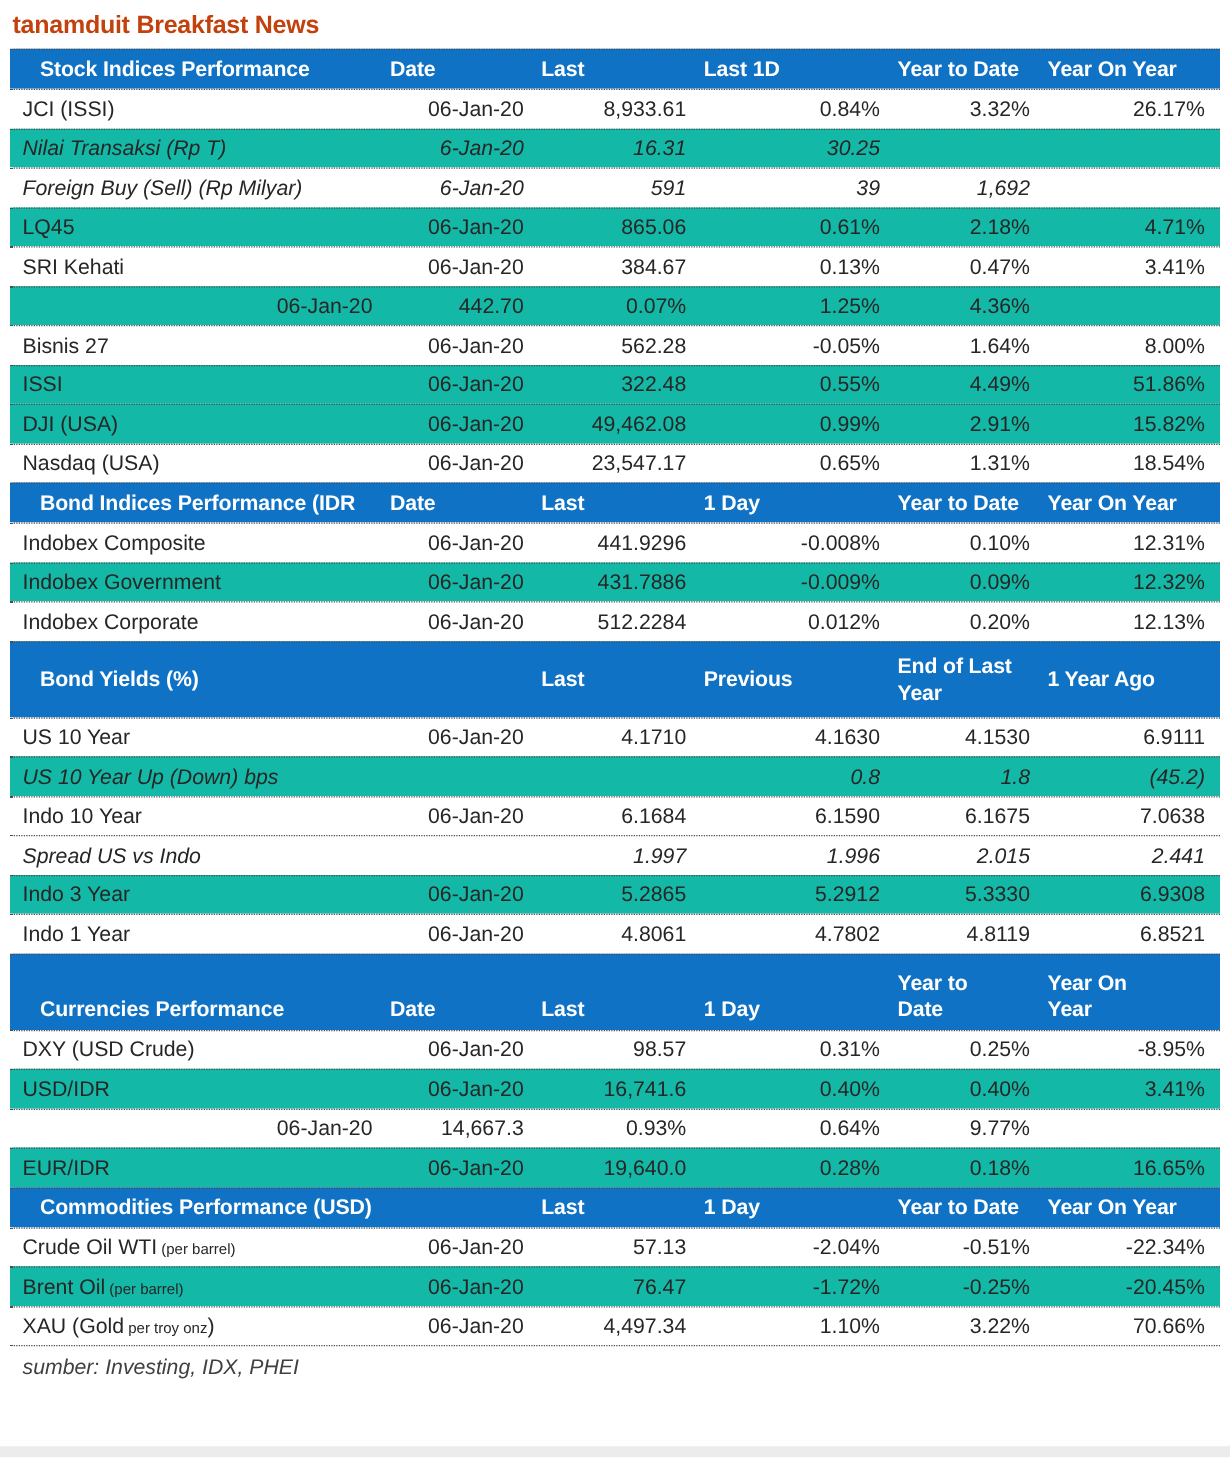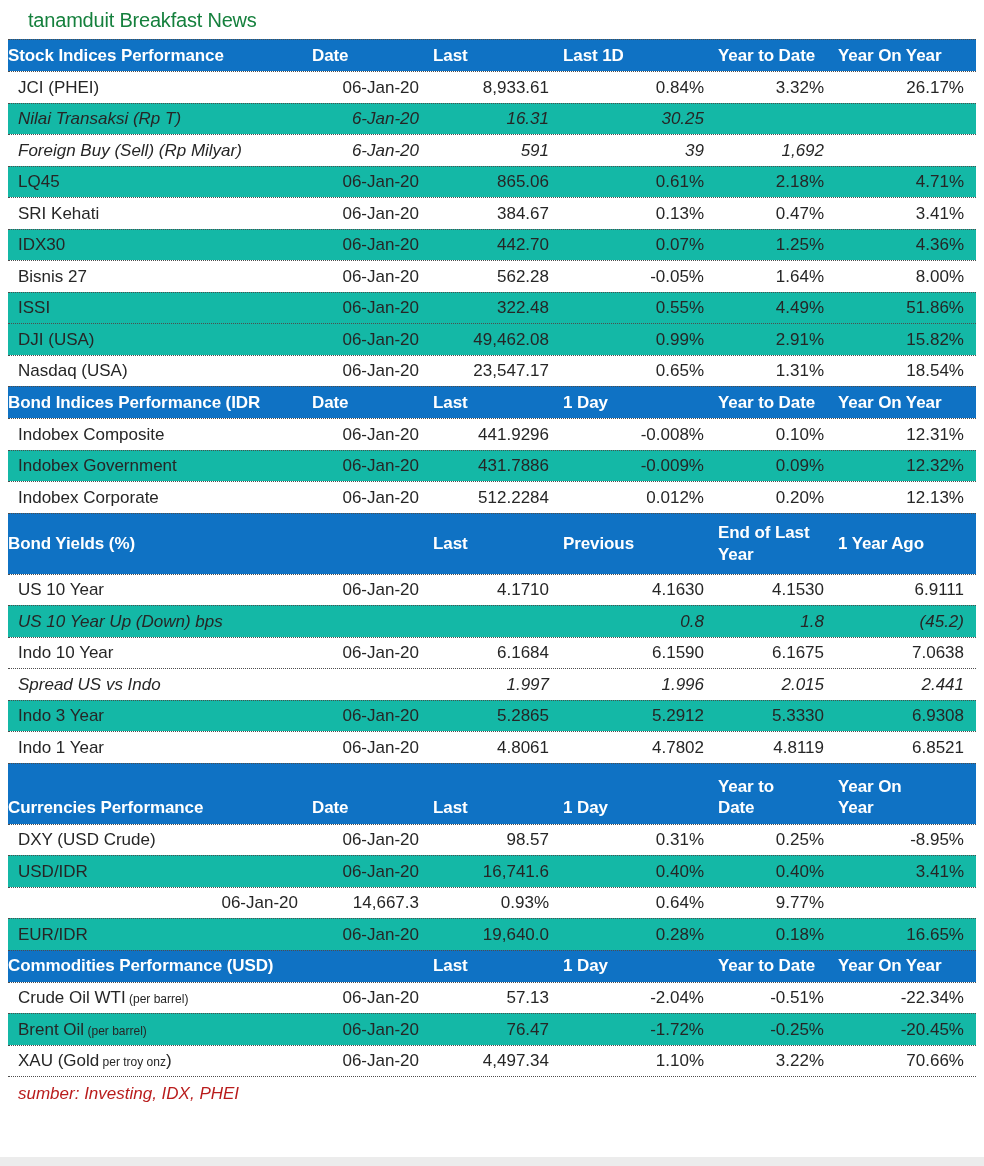--- a/index.html
+++ b/index.html
@@ -7,23 +7,23 @@
     margin: 0; padding: 0;
     width: 984px; height: 1166px;
     background: #ffffff;
     font-family: "Liberation Sans", sans-serif;
     color: #262626;
     overflow: hidden;
   }
   .page { position: relative; padding: 7px 8px 0 8px; height: 100%; }
   .page-title {
     font-size: 20px;
-    font-weight: normal;
-    color: #15803d;
-    margin: 2px 0 7px 20px;
+    font-weight: bold;
+    color: #c2410c;
+    margin: 2px 0 7px 2px;
     letter-spacing: -0.2px;
   }
   #report {
     width: 968px;
     border-bottom: 1px dotted #4d4d4d;
   }
   .trow {
     display: grid;
     grid-template-columns: 302px 121px 130px 155px 120px 140px;
     align-items: center;
@@ -55,28 +55,28 @@
     padding: 0 2px 0 10px;
   }
   .cell.h {
     text-align: left;
     white-space: pre-line;
     padding: 0 2px;
     letter-spacing: -0.1px;
   }
   .cell.h.c-label {
     text-align: left;
-    padding-left: 0;
+    padding-left: 24px;
   }
   .small { font-size: 12px; }
   .source-note {
     margin: 7px 0 0 10px;
     font-size: 17px;
     font-style: italic;
-    color: #b91c1c;
+    color: #404040;
   }
   .window-bottom-edge {
     position: absolute;
     left: 0; right: 0; bottom: 0;
     height: 9px;
     background: #ececec;
   }
 </style>
 </head>
 <body>
@@ -86,21 +86,21 @@
   <div id="report">
       <div class="trow thead">
         <div class="cell h c-label">Stock Indices Performance</div>
         <div class="cell h c-date">Date</div>
         <div class="cell h c-last">Last</div>
         <div class="cell h c-1d">Last 1D</div>
         <div class="cell h c-ytd">Year to Date</div>
         <div class="cell h c-yoy">Year On Year</div>
       </div>
       <div class="trow">
-        <div class="cell c-label">JCI (PHEI)</div>
+        <div class="cell c-label">JCI (ISSI)</div>
         <div class="cell c-date">06-Jan-20</div>
         <div class="cell c-last">8,933.61</div>
         <div class="cell c-1d">0.84%</div>
         <div class="cell c-ytd">3.32%</div>
         <div class="cell c-yoy">26.17%</div>
       </div>
       <div class="trow shaded italic">
         <div class="cell c-label">Nilai Transaksi (Rp T)</div>
         <div class="cell c-date">6-Jan-20</div>
         <div class="cell c-last">16.31</div>
@@ -126,21 +126,20 @@
       </div>
       <div class="trow">
         <div class="cell c-label">SRI Kehati</div>
         <div class="cell c-date">06-Jan-20</div>
         <div class="cell c-last">384.67</div>
         <div class="cell c-1d">0.13%</div>
         <div class="cell c-ytd">0.47%</div>
         <div class="cell c-yoy">3.41%</div>
       </div>
       <div class="trow shaded">
-        <div class="cell c-label">IDX30</div>
         <div class="cell c-date">06-Jan-20</div>
         <div class="cell c-last">442.70</div>
         <div class="cell c-1d">0.07%</div>
         <div class="cell c-ytd">1.25%</div>
         <div class="cell c-yoy">4.36%</div>
       </div>
       <div class="trow">
         <div class="cell c-label">Bisnis 27</div>
         <div class="cell c-date">06-Jan-20</div>
         <div class="cell c-last">562.28</div>

